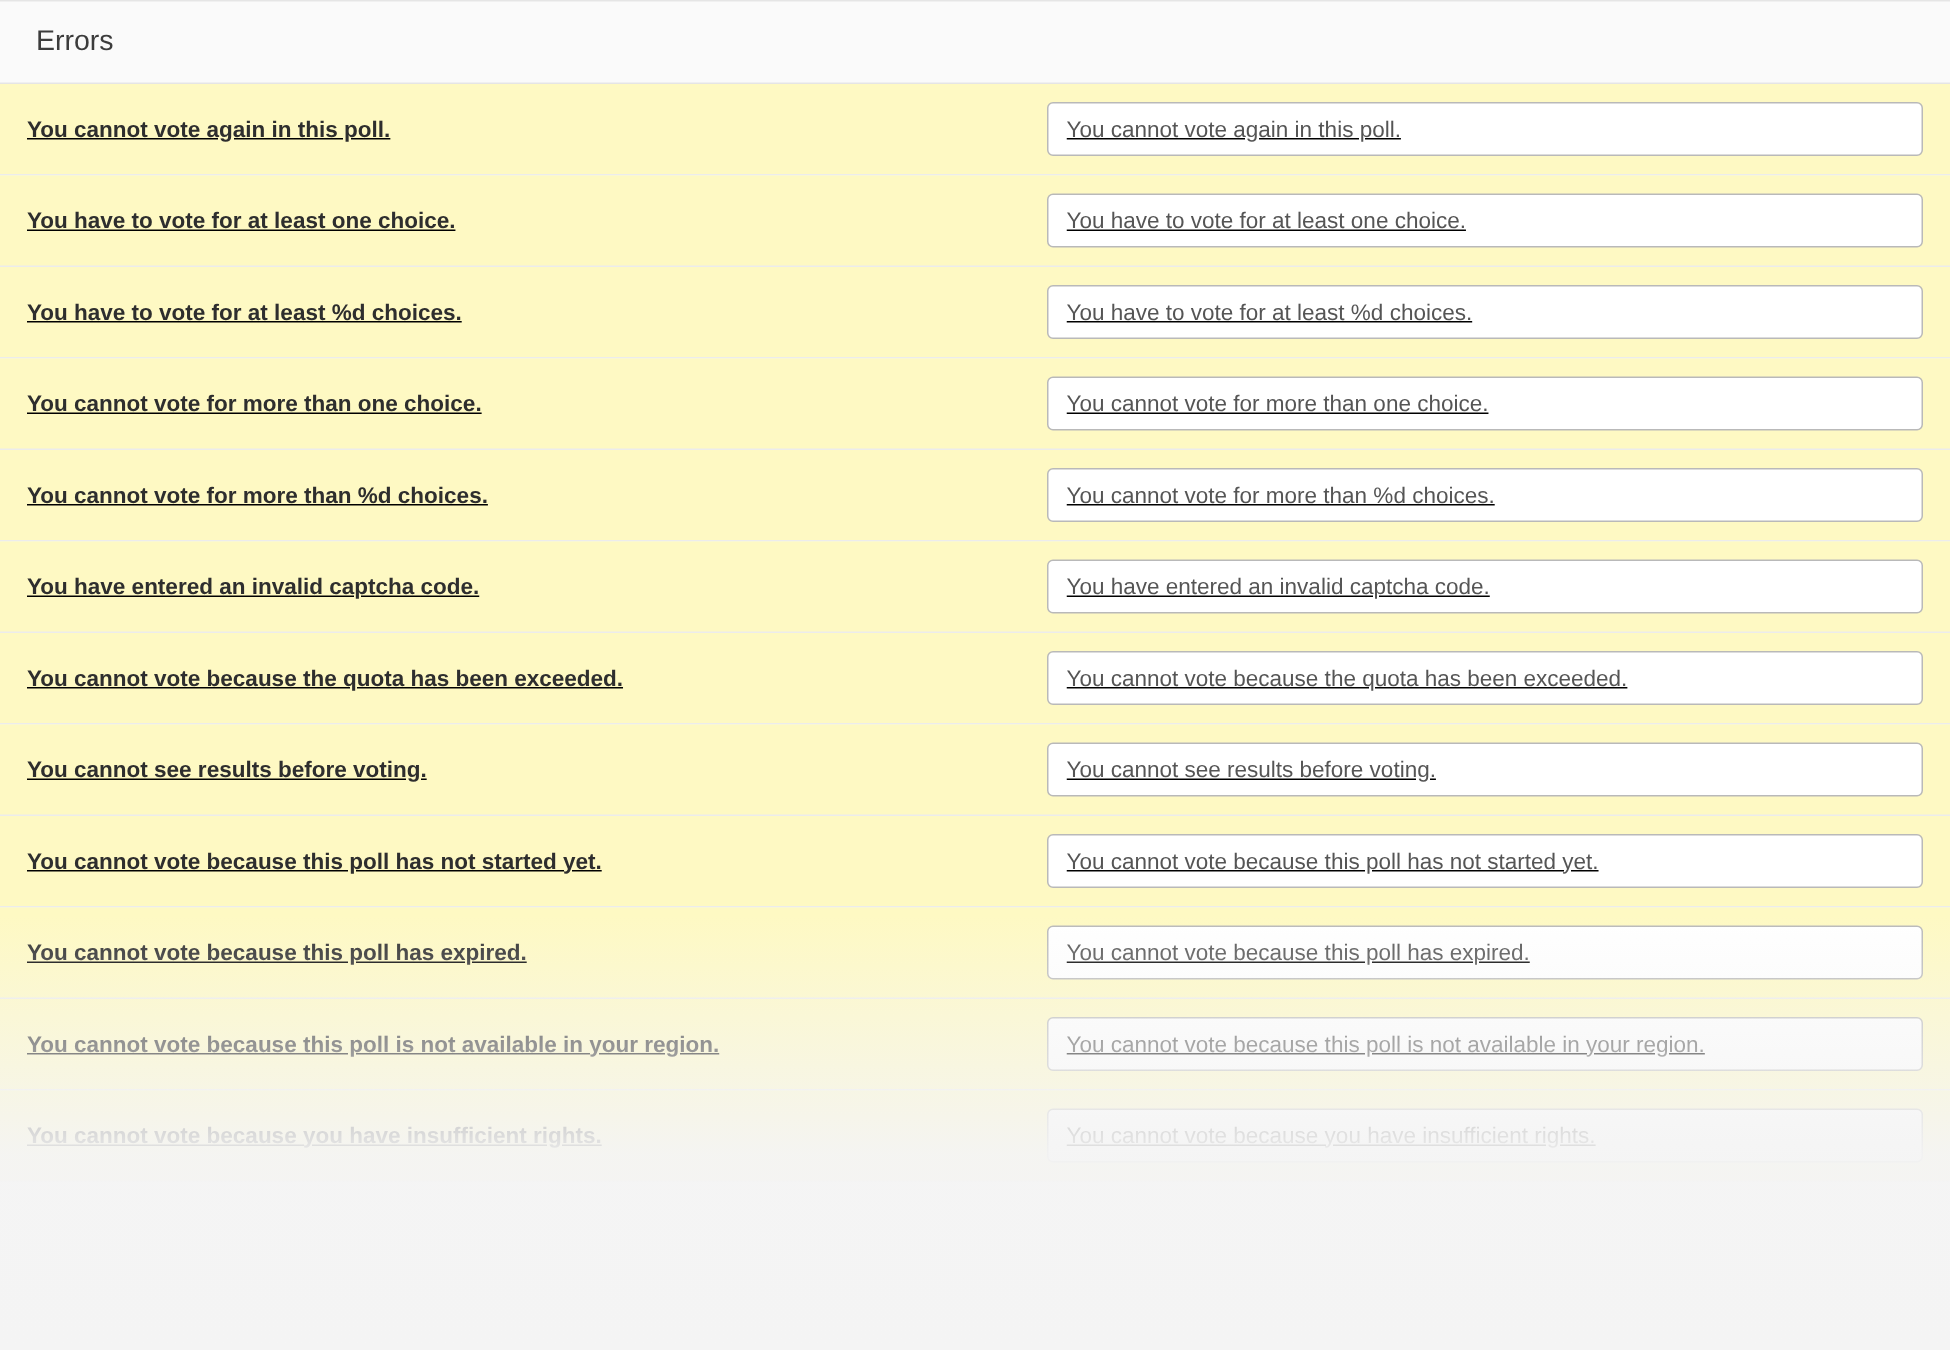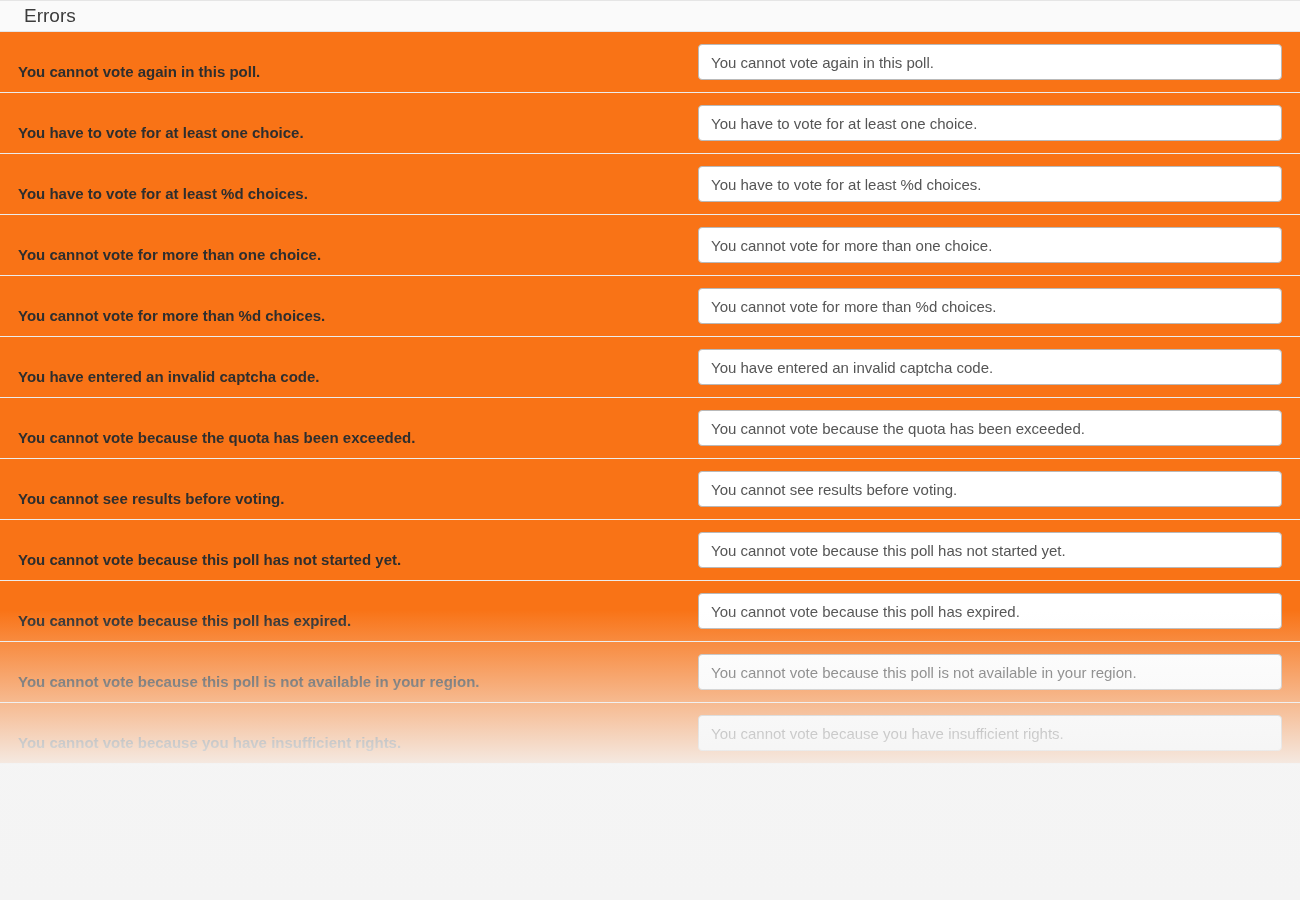--- a/index.html
+++ b/index.html
@@ -11,38 +11,39 @@
       font-family: "Segoe UI", Tahoma, Geneva, Verdana, sans-serif;
       background: #fff;
       width: 1300px;
       height: 900px;
       position: relative;
       overflow: hidden;
     }
     .header {
       border-top: 1px solid #e5e5e5;
       border-bottom: 1px solid #e5e5e5;
-      padding: 4px 24px;
+      padding: 16px 24px;
       background: #fafafa;
     }
     .header-title {
       font-size: 19px;
       font-weight: 400;
       color: #3c3c3c;
     }
     .rows-container {
       width: 100%;
     }
     .row {
       display: flex;
-      align-items: flex-end;
+      align-items: center;
       border-bottom: 1px solid #ececec;
       padding: 12px 18px;
-      background: #f97316;
+      background: #fef9c3;
       min-height: 59px;
+      text-decoration: underline;
     }
     .row-label {
       flex: 0 0 680px;
       font-weight: 700;
       font-size: 15px;
       color: #2e2e2e;
       padding-right: 16px;
     }
     .row-input {
       flex: 1;

